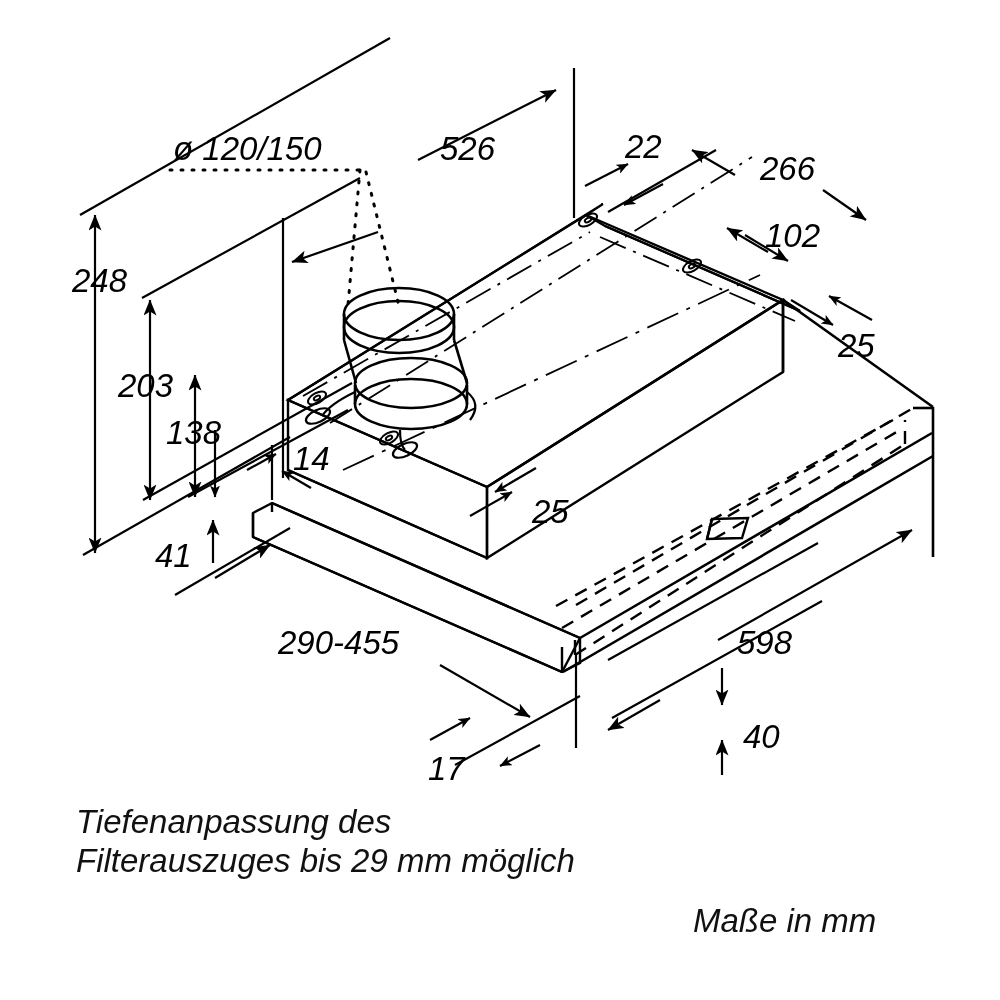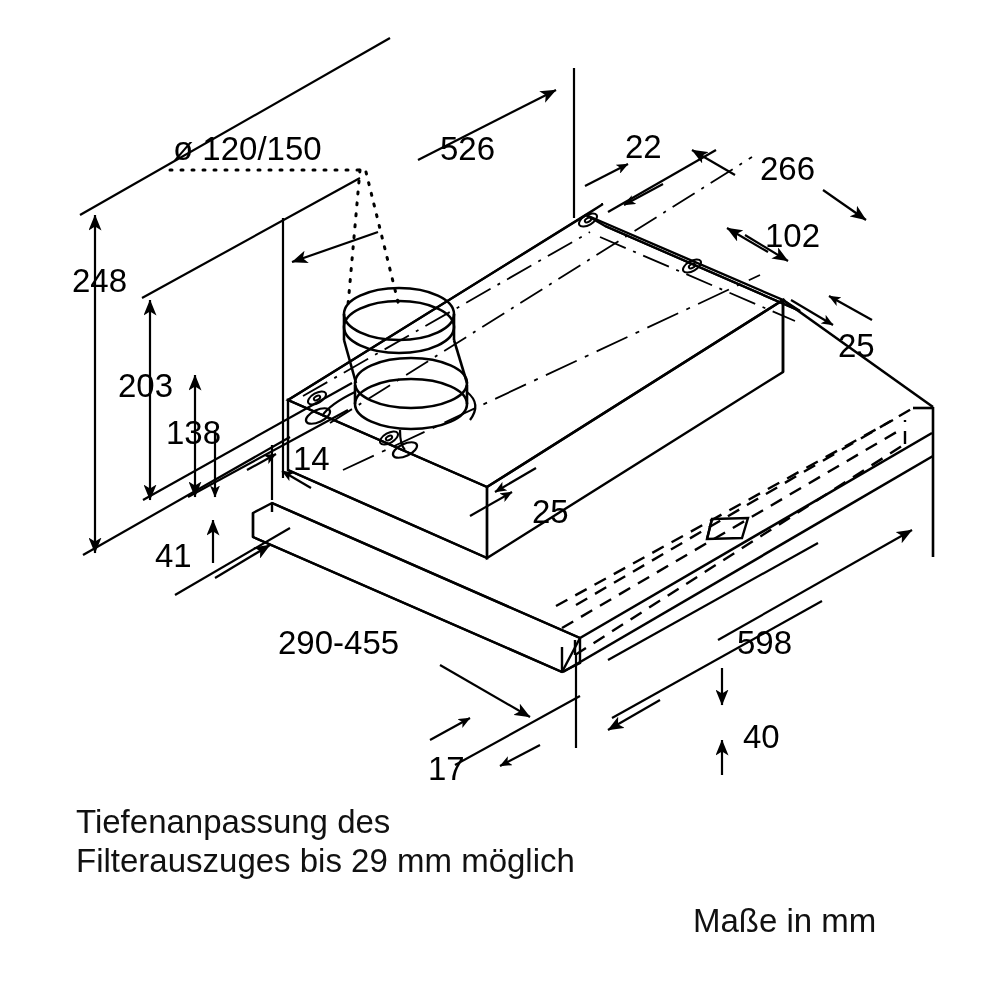--- a/index.html
+++ b/index.html
@@ -7,20 +7,21 @@
     padding: 0;
     background: #ffffff;
   }
   #page {
     position: relative;
     width: 1000px;
     height: 1000px;
     background: #ffffff;
     font-family: "Liberation Sans", sans-serif;
     overflow: hidden;
+    font-style: italic;
   }
   #drawing {
     position: absolute;
     left: 0;
     top: 0;
     width: 1000px;
     height: 1000px;
   }
   .dimtext {
     font-family: "Liberation Sans", sans-serif;

